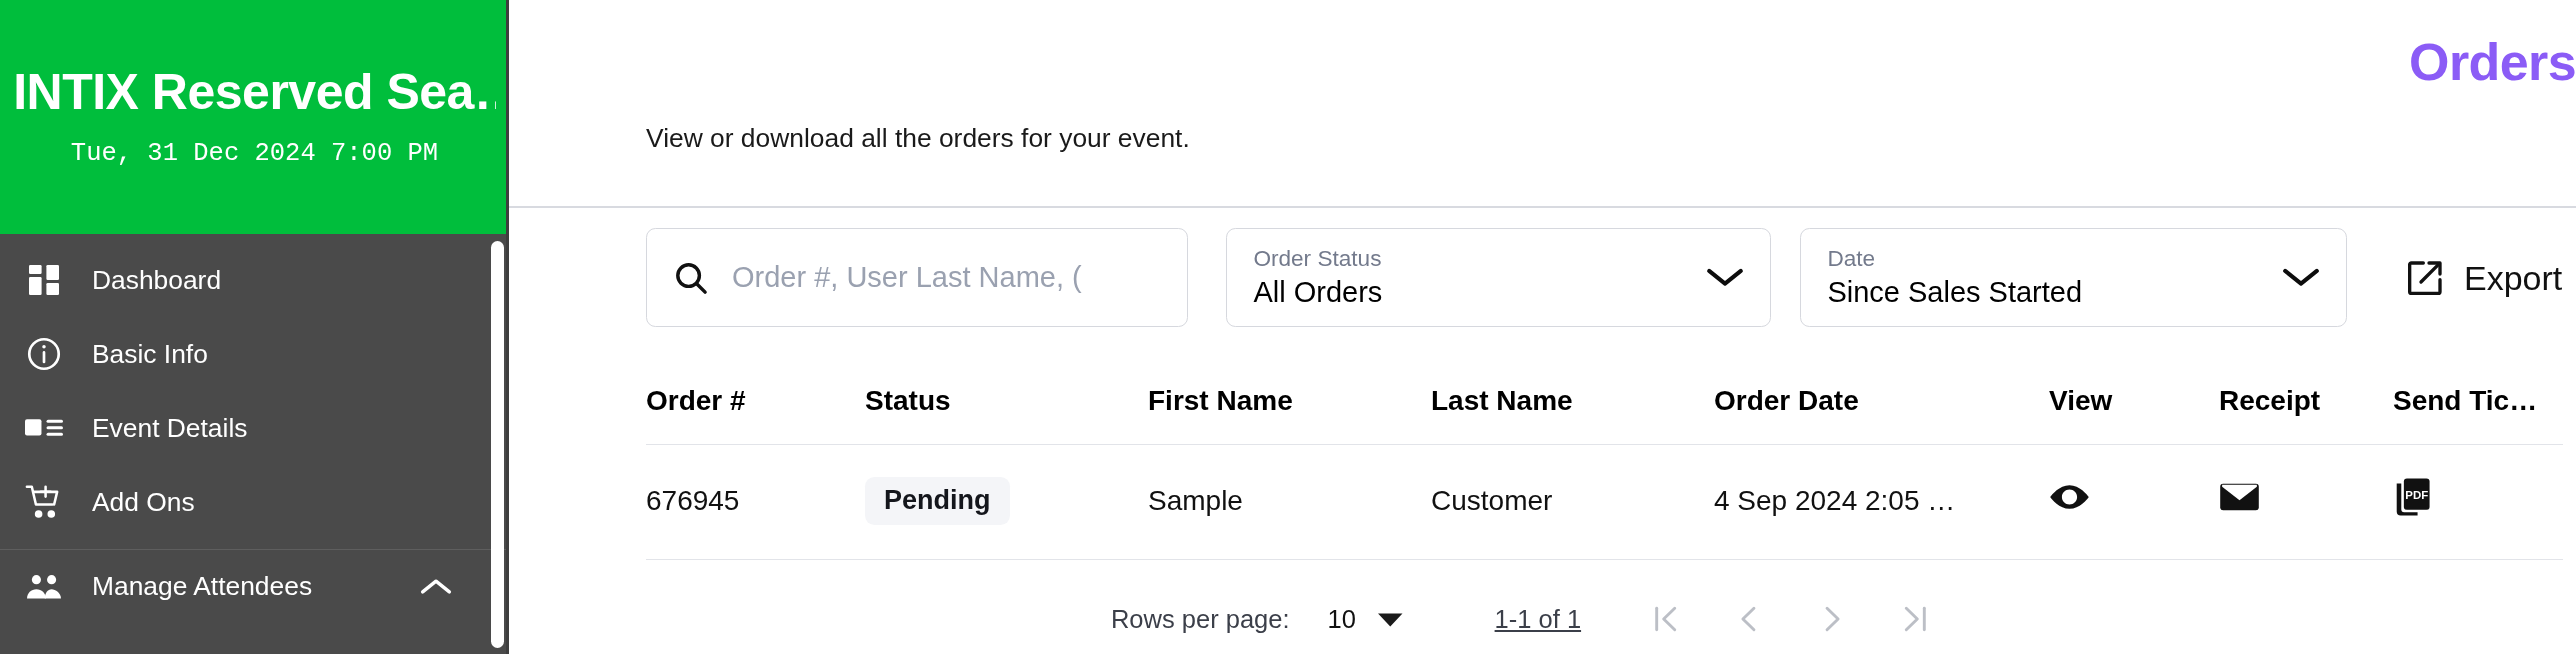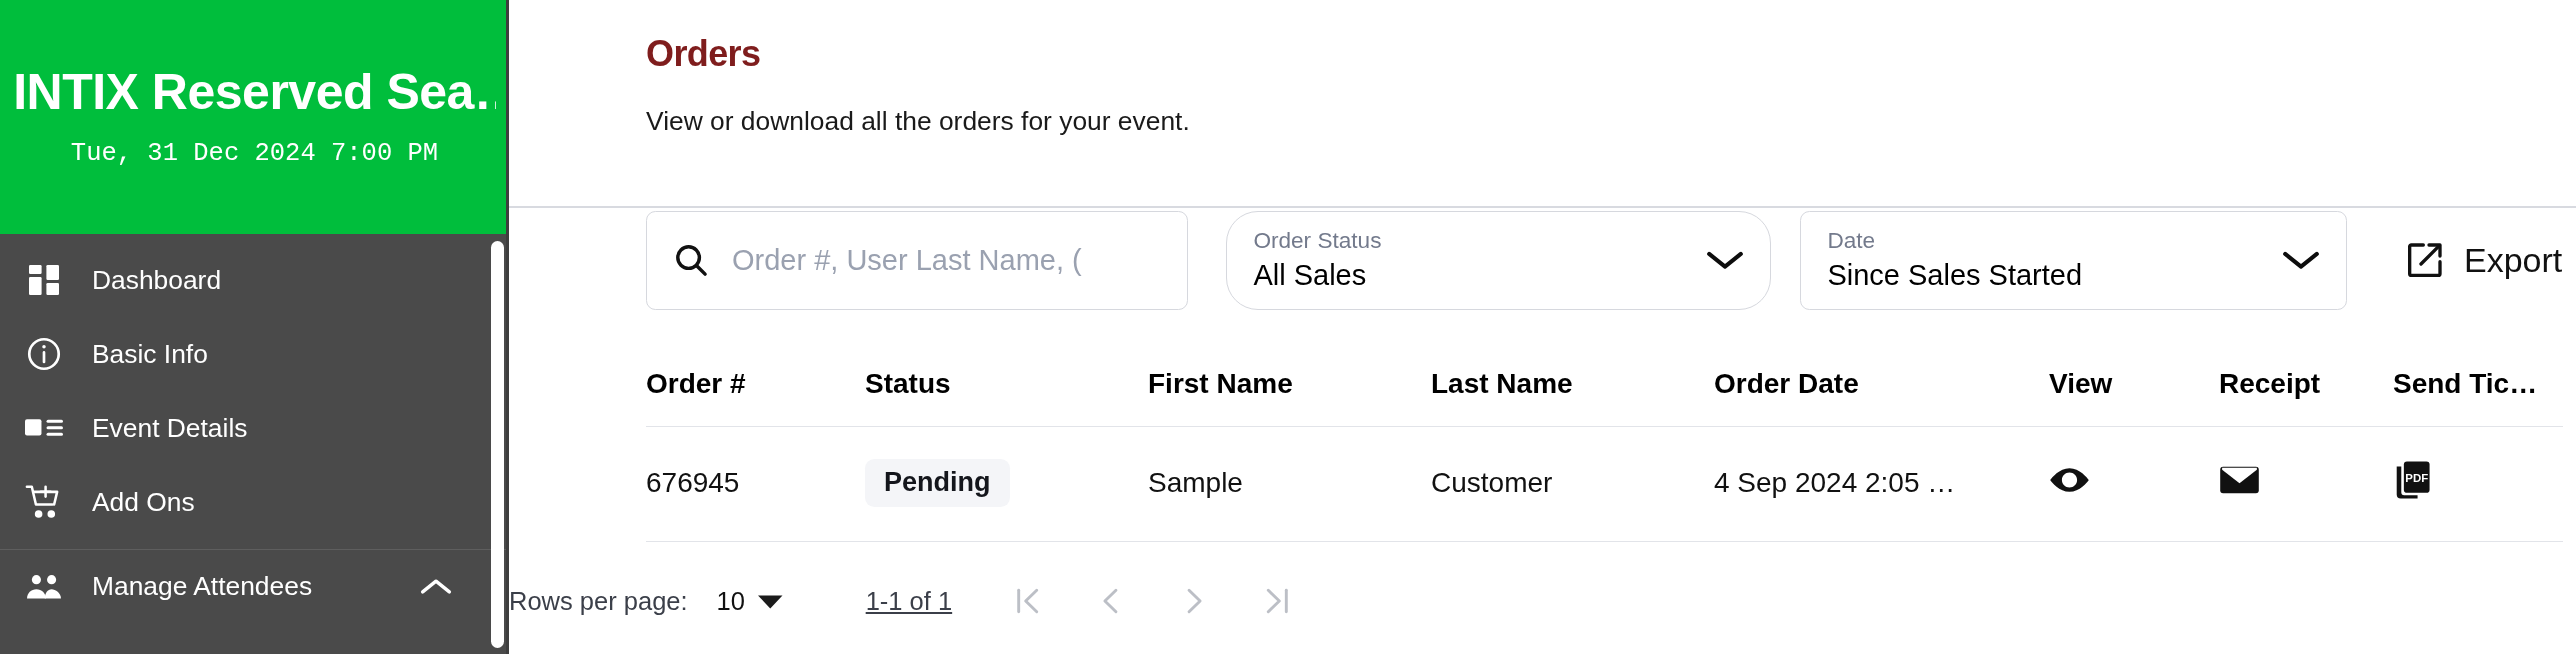--- a/index.html
+++ b/index.html
@@ -106,25 +106,26 @@
   
   .main {
     flex: 1;
     position: relative;
     background: #ffffff;
     min-width: 0;
     overflow: hidden;
   }
   .page-header { padding: 34px 0 0 137px; }
   .page-title {
-    font-size: 36px;
+    font-size: 52px;
     font-weight: bold;
-    color: #7f1d1d;
+    color: #8b5cf6;
     letter-spacing: -0.6px;
     line-height: 1.1;
+    text-align: right;
   }
   .page-subtitle {
     font-size: 26.4px;
     color: #1a1a1a;
     margin-top: 32px;
     font-weight: 400;
   }
   .header-rule {
     position: absolute;
     left: 0; right: 0;
@@ -169,21 +170,21 @@
     height: 99px;
     border: 1.9px solid #d6d8de;
     border-radius: 9.4px;
     background: #fff;
     display: flex;
     align-items: center;
     justify-content: space-between;
     padding: 0 26.4px 0 26.4px;
     position: relative;
   }
-  .sel-status { width: 545px; flex: 0 0 545px; margin-left: 38px; border-radius: 32px; }
+  .sel-status { width: 545px; flex: 0 0 545px; margin-left: 38px; }
   .sel-date   { width: 547px; flex: 0 0 547px; margin-left: 29px; }
   .sel-inner { display: flex; flex-direction: column; justify-content: center; }
   .sel-label {
     font-size: 22.6px;
     color: #737a8c;
     line-height: 1.15;
     margin-bottom: 4.7px;
   }
   .sel-value {
     font-size: 29px;
@@ -250,24 +251,24 @@
     padding: 9.4px 19px;
     line-height: 1.1;
   }
   .icon-cell { cursor: pointer; }
   .icon-cell span { display: inline-flex; align-items: flex-start; }
 
   
   .pagination {
     display: flex;
     align-items: center;
-    justify-content: flex-start;
+    justify-content: center;
     padding-right: 40px;
     margin-top: 40px;
-    gap: 0;
+    gap: 9px;
   }
   .rpp-label { font-size: 25.5px; color: #3b3f49; }
   .rpp-value { font-size: 25.5px; color: #111; margin-left: 29px; }
   .rpp-caret { margin-left: 13.2px; display: flex; align-items: center; cursor: pointer; }
   .range { font-size: 25.5px; color: #3b3f49; margin-left: 83px; text-decoration: underline; }
   .pager-btns { display: flex; align-items: center; margin-left: 57px; gap: 45px; }
   .pager-btn {
     width: 38px; height: 38px;
     display: flex; align-items: center; justify-content: center;
     cursor: pointer;
@@ -378,21 +379,21 @@
             <circle cx="10.4" cy="10.4" r="7.2"></circle>
             <line x1="15.8" y1="15.8" x2="21.4" y2="21.4"></line>
           </svg>
         </span>
         <input class="search-input" type="text" placeholder="Order #, User Last Name, (" style="">
       </div>
 
       <div class="select-box sel-status">
         <span class="sel-inner">
           <span class="sel-label">Order Status</span>
-          <span class="sel-value">All Sales</span>
+          <span class="sel-value">All Orders</span>
         </span>
         <span class="chev">
           <svg width="38" height="24.5" viewBox="0 0 24 14" fill="none" stroke="#0d0d0d" stroke-width="2.6" stroke-linecap="round" stroke-linejoin="round">
             <polyline points="2,3 12,11 22,3"></polyline>
           </svg>
         </span>
       </div>
 
       <div class="select-box sel-date">
         <span class="sel-inner">

